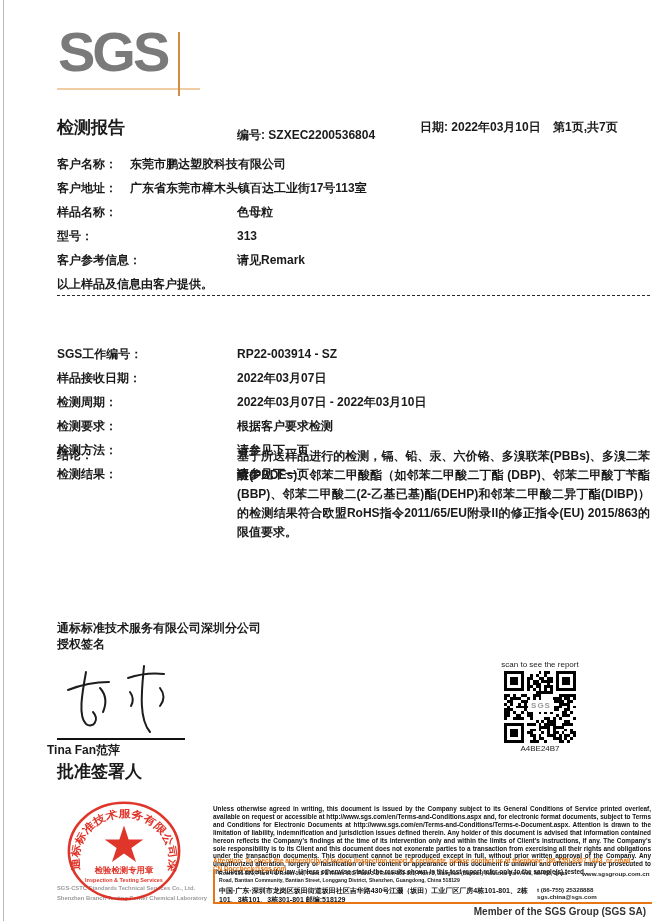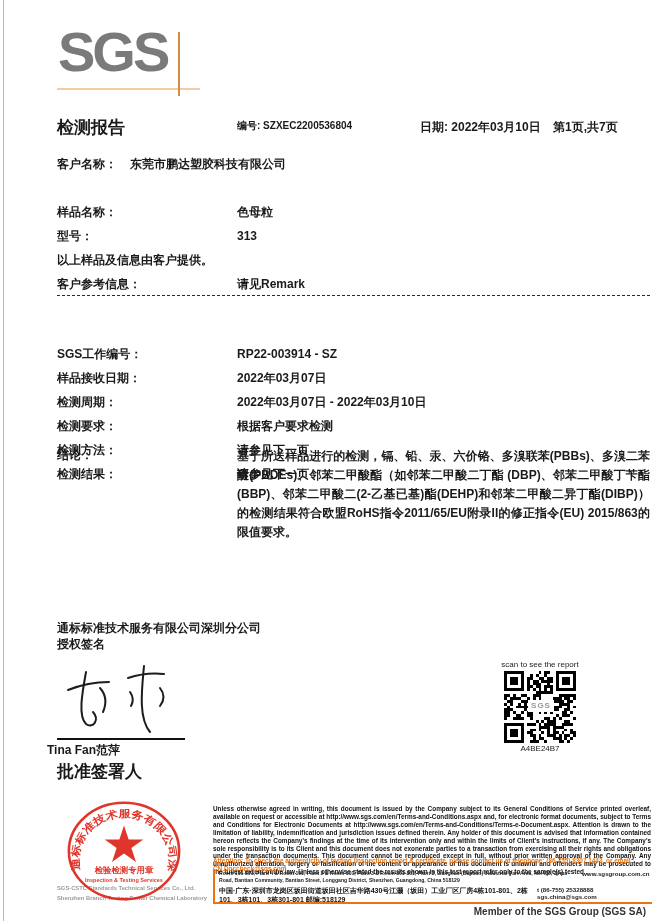--- a/index.html
+++ b/index.html
@@ -11,21 +11,21 @@
   .page-edge{position:absolute;left:3px;top:0;bottom:0;width:1px;background:#b9b9b9;}
 
   
   .logo{position:absolute;left:58px;top:24px;font-size:56px;font-weight:800;
         letter-spacing:-3px;color:#7a7a7a;font-family:"Liberation Sans",sans-serif;line-height:1;}
   .logo-hline{position:absolute;left:57px;top:88px;width:143px;height:2px;background:#f0cda2;}
   .logo-vline{position:absolute;left:178px;top:32px;width:2px;height:64px;background:#cf8d46;}
 
   .title-row{position:absolute;left:0;top:116px;width:652px;height:22px;}
   .doc-title{position:absolute;left:57px;top:0;font-size:17px;font-weight:700;}
-  .report-no{position:absolute;left:237px;top:3px;font-size:10px;font-weight:600;}
+  .report-no{position:absolute;left:237px;top:11px;font-size:12px;font-weight:600;}
   .report-date{position:absolute;left:420px;top:3px;font-size:12px;font-weight:600;}
   .page-info{position:absolute;left:553px;top:3px;font-size:12px;font-weight:600;}
 
   
   .rows{position:absolute;left:57px;font-size:12px;font-weight:600;}
   .row{display:flex;line-height:24px;}
   .row .lab{flex:0 0 73px;}
   .rows.wide .row .lab{flex:0 0 180px;}
   .dash-sep{position:absolute;left:57px;top:295px;width:593px;border-top:1px dashed #2a2a2a;}
 
@@ -83,37 +83,41 @@
     <span class="report-no">编号: SZXEC2200536804</span>
     <span class="report-date">日期: 2022年03月10日</span>
     <span class="page-info">第1页,共7页</span>
   </div>
 
   <div class="rows" style="top:152px;">
     <div class="row">
       <span class="lab">客户名称：</span>
       <span class="val">东莞市鹏达塑胶科技有限公司</span>
     </div>
+    <div class="row">
+      <span class="lab">客户地址：</span>
+      <span class="val">广东省东莞市樟木头镇百达工业街17号113室</span>
+    </div>
   </div>
 
   <div class="rows wide" style="top:200px;">
     <div class="row">
       <span class="lab">样品名称：</span>
       <span class="val">色母粒</span>
     </div>
     <div class="row">
       <span class="lab">型号：</span>
       <span class="val">313</span>
     </div>
     <div class="row">
-      <span>以上样品及信息由客户提供。</span>
-    </div>
-    <div class="row">
       <span class="lab">客户参考信息：</span>
       <span class="val">请见Remark</span>
+    </div>
+    <div class="row">
+      <span>以上样品及信息由客户提供。</span>
     </div>
   </div>
 
   <div class="dash-sep"></div>
 
   <div class="rows wide" style="top:342px;">
     <div class="row">
       <span class="lab">SGS工作编号：</span>
       <span class="val">RP22-003914 - SZ</span>
     </div>

